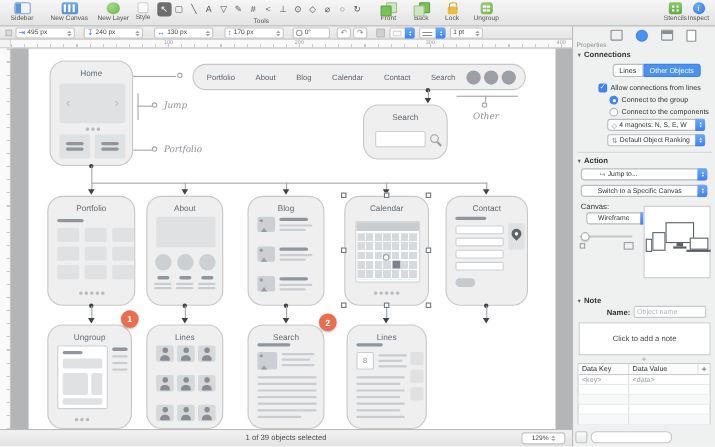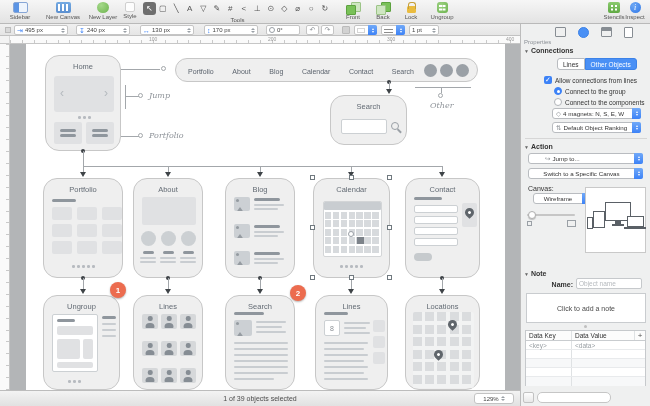--- a/index.html
+++ b/index.html
@@ -510,27 +510,20 @@
       <span class="bx" style="left:57px;top:56px;width:12px;height:12px"></span>
       <span class="lnl" style="left:8px;top:46px;width:44px"></span>
       <span class="lnl" style="left:8px;top:52px;width:40px"></span>
       <span class="lnl" style="left:8px;top:58px;width:44px"></span>
       <span class="lnl" style="left:8px;top:64px;width:40px"></span>
       <span class="lnl" style="left:8px;top:70px;width:44px"></span>
       <span class="lnl" style="left:8px;top:76px;width:40px"></span>
       <span class="lnl" style="left:8px;top:82px;width:44px"></span>
     </div>
 
-    <div class="card" style="left:395px;top:251px;width:75px;height:95px">
-      <div class="ct">Locations</div>
-      <div class="mapgrid" style="left:7px;top:16px;width:61px;height:76px">
-        <span class="pin" style="left:35px;top:8px"></span>
-        <span class="pin" style="left:21px;top:38px"></span>
-      </div>
-    </div>
 
     <div class="badge" style="left:100px;top:238px">
         <span>1</span>
       </div>
     <div class="badge" style="left:280px;top:241px">
         <span>2</span>
       </div>
   </div>
 
   <div class="statusbar">

